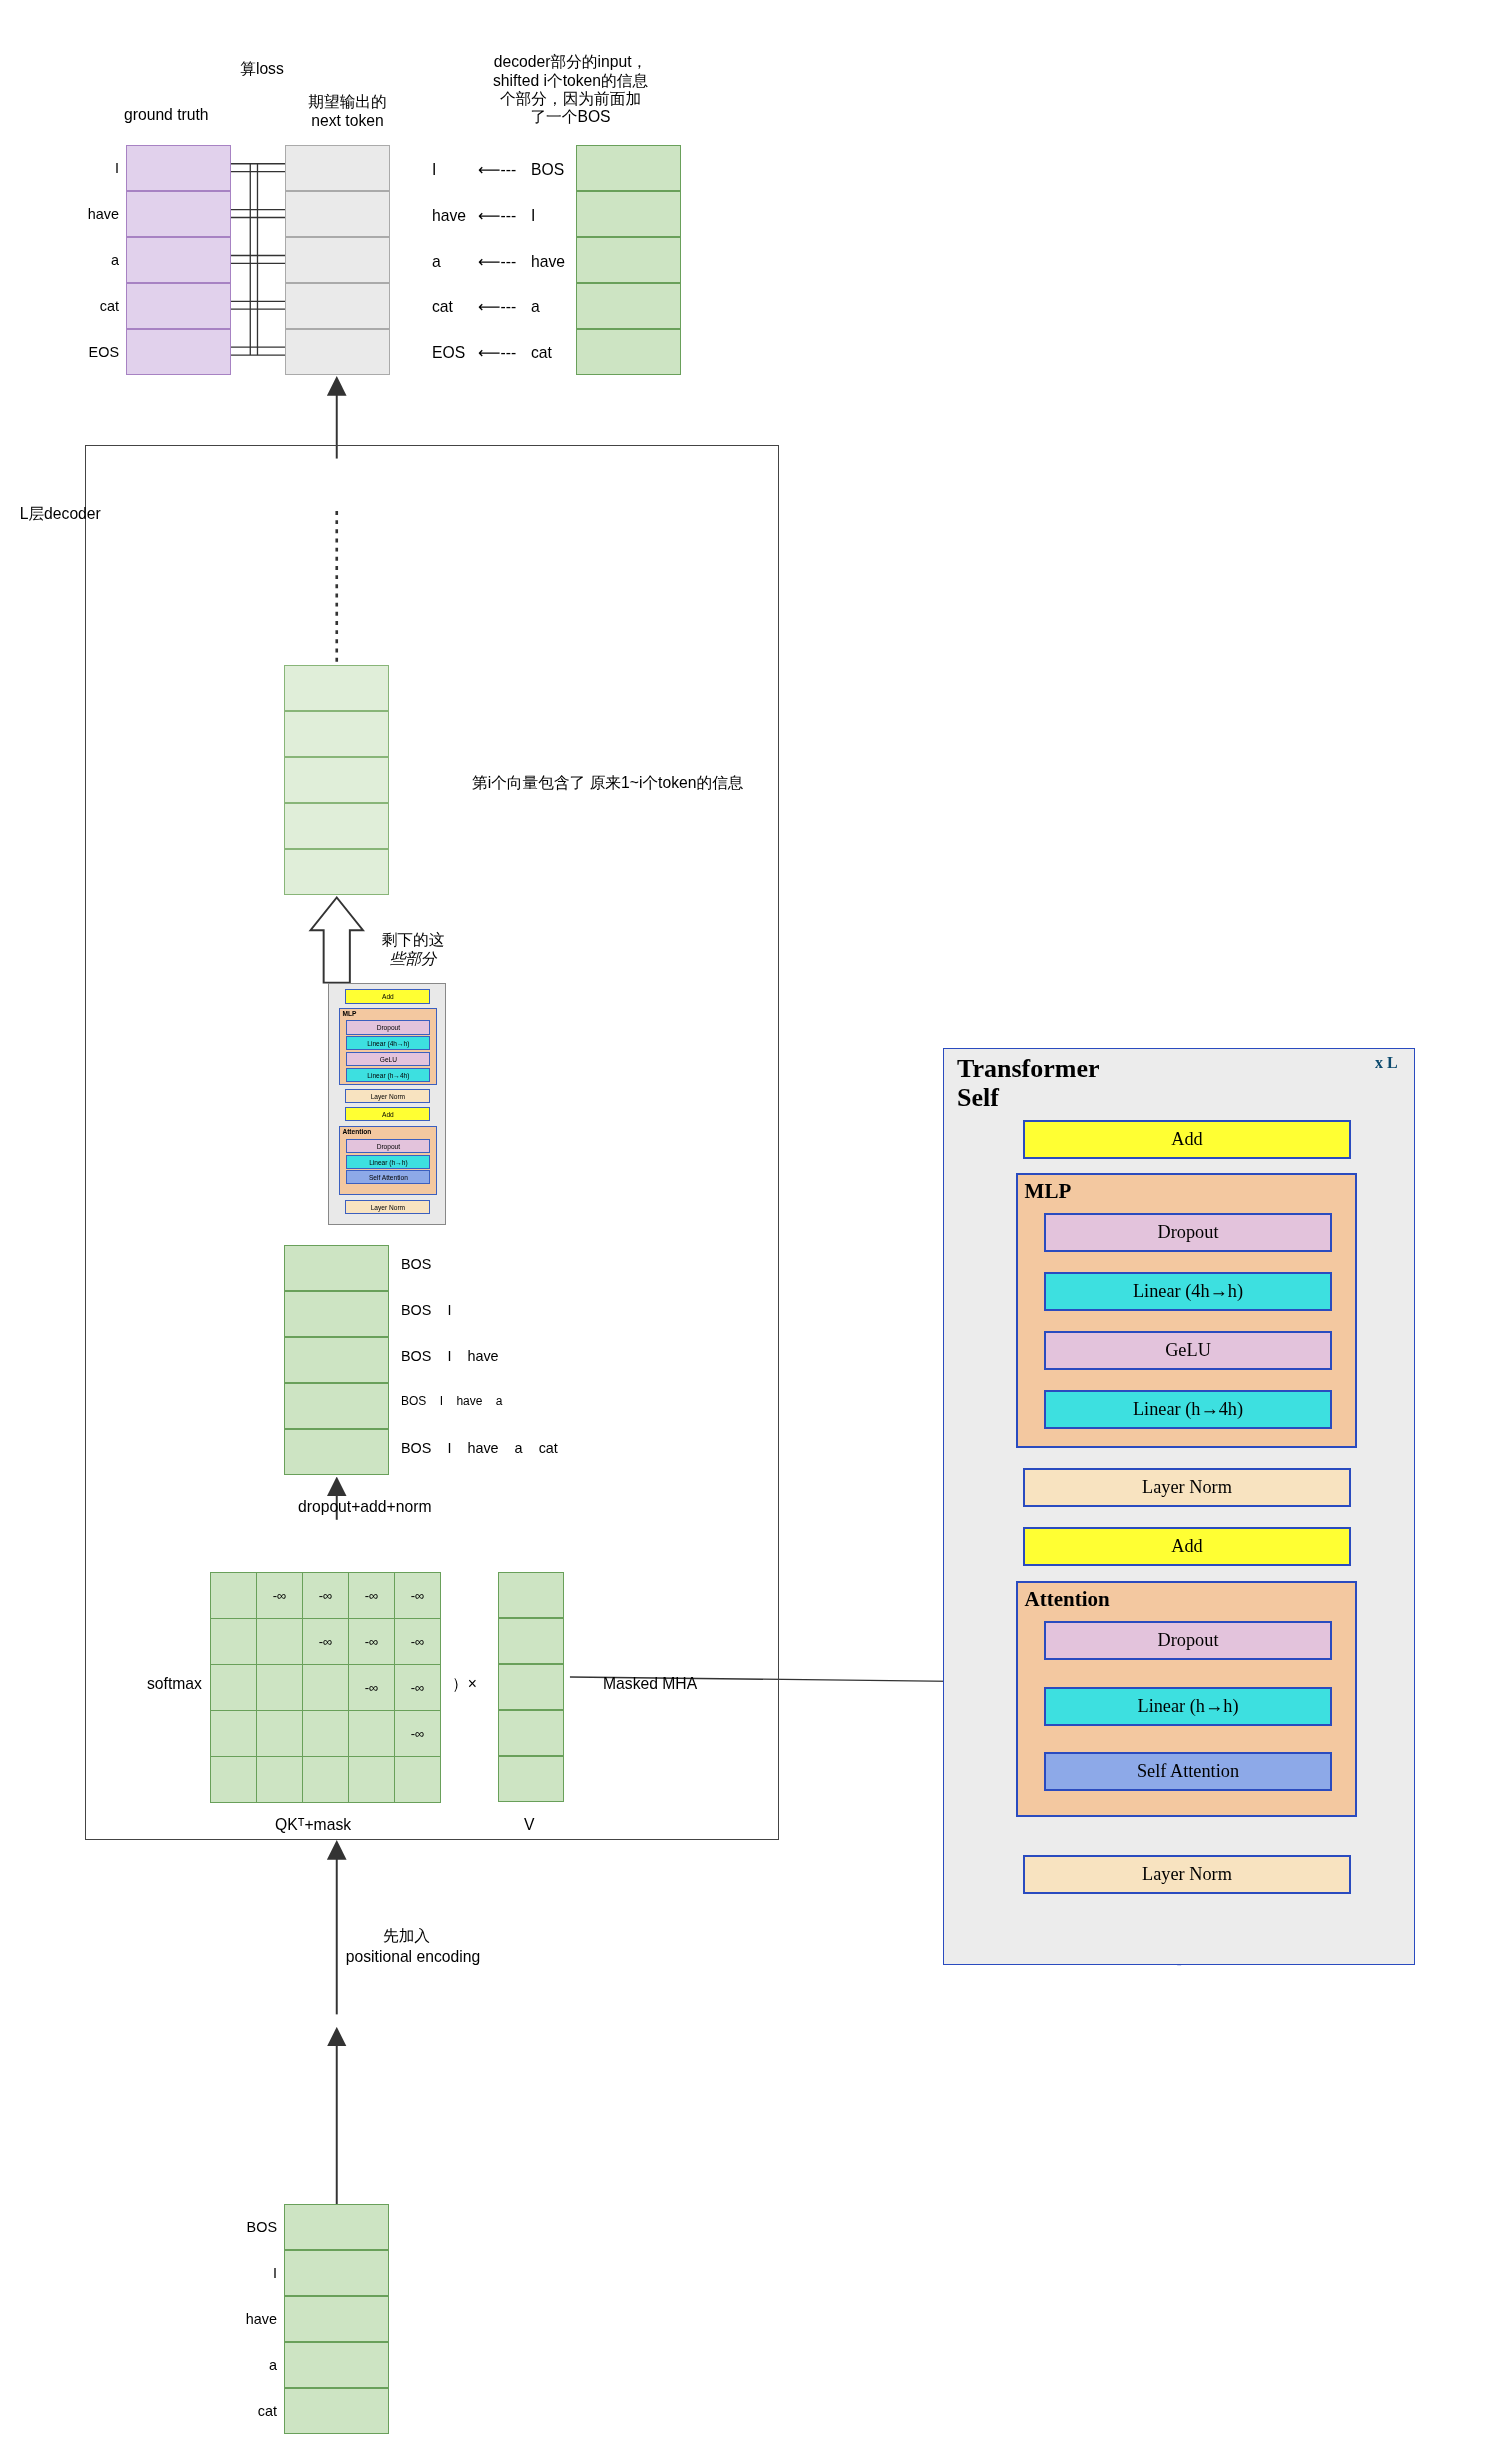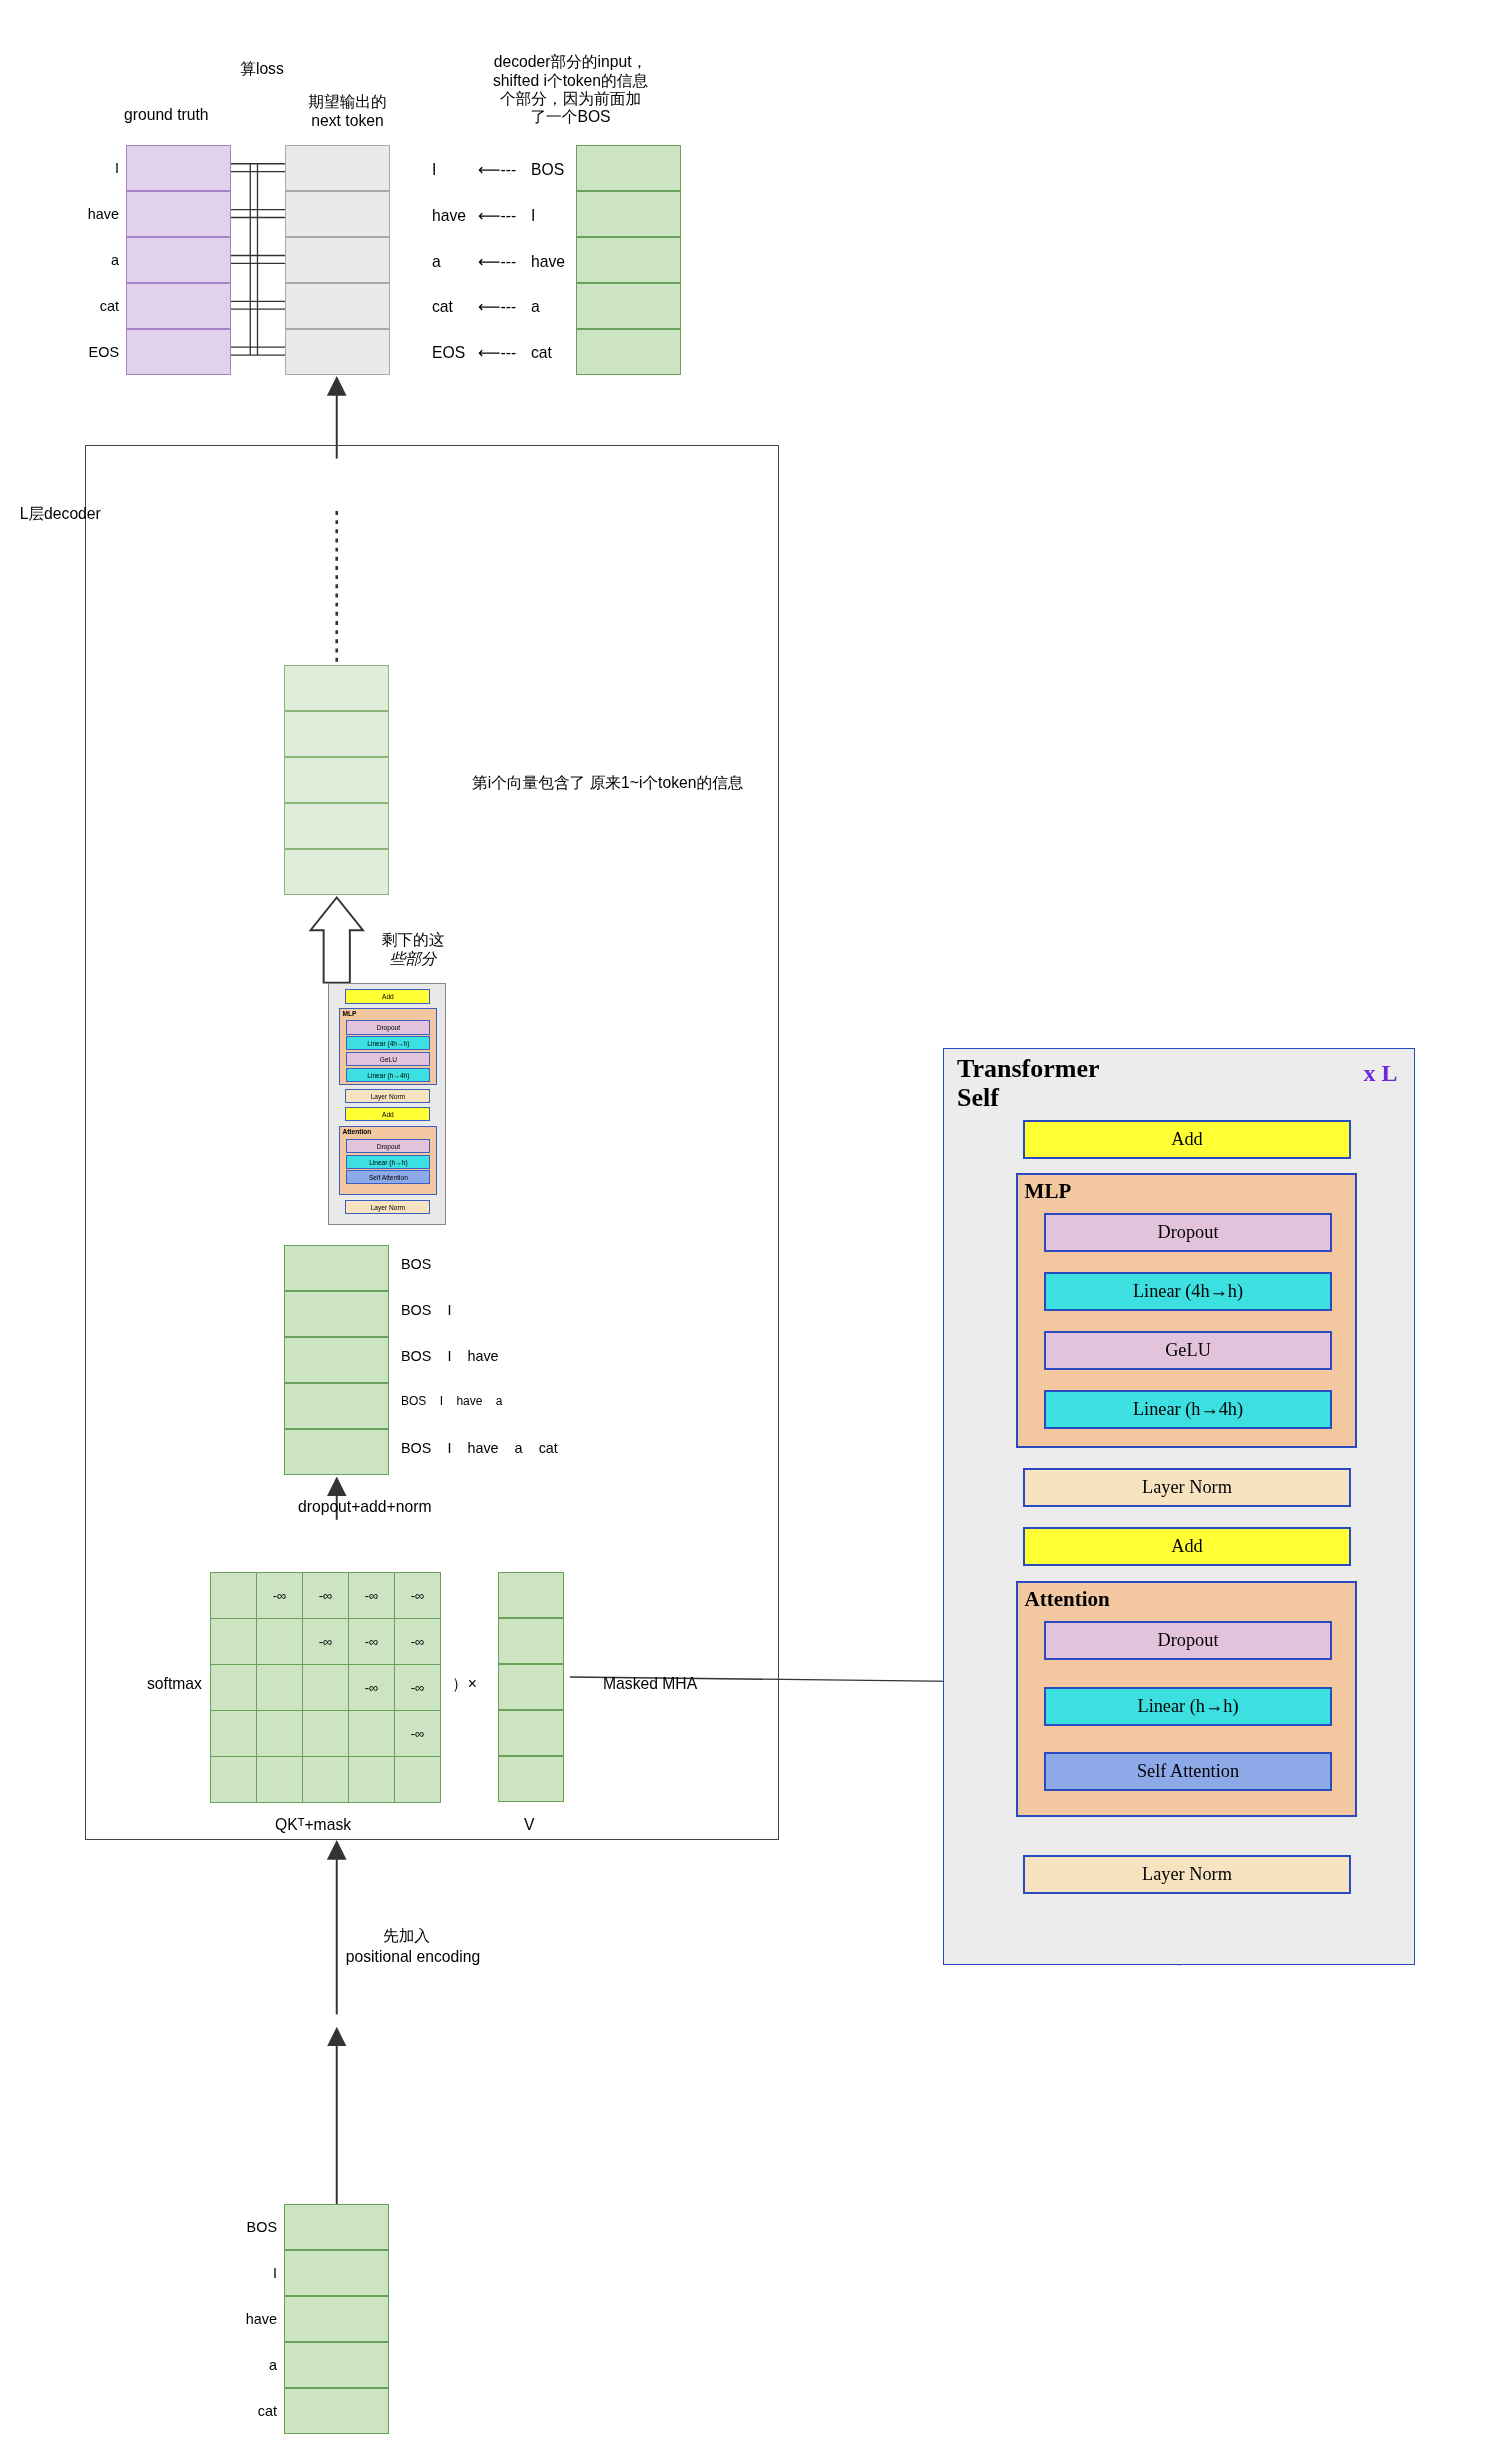--- a/index.html
+++ b/index.html
@@ -45,21 +45,21 @@
                text-align:center; font-size:6.6px; line-height:14.4px; }
   .mini .grp { position:absolute; left:9.8px; width:98px; border:0.7px solid #3b5fbf; }
   .mini .lab { position:absolute; font-size:6.6px; font-weight:bold; }
 
   
   .tf-outer {
     position:absolute; left:943px; top:1048px; width:472px; height:917px;
     background:#ececec; border:1.3px solid #2a4bbf;font-family:Liberation Serif, serif;
   }
   .tf-title { position:absolute; left:13px; top:5.2px; font-size:26px; font-weight:bold; }
-  .tf-xl { position:absolute; right:16.4px; top:11px; font-size:24px; font-weight:bold; color:#6d28d9; }
+  .tf-xl { position:absolute; right:16.4px; top:5px; font-size:16px; font-weight:bold; color:#0c4a6e; }
   .tf-block {
     position:absolute; left:72px; width:341px;
     background:#f3c8a0; border:2.6px solid #2a4bbf;
   }
   .tf-block .bt { position:absolute; left:6.6px; top:3.9px; font-size:21px; font-weight:bold; }
   .tf-row {
     position:absolute; left:79px; width:328px; height:39px;
     border:2.6px solid #2a4bbf; text-align:center; font-size:18.3px; line-height:34px;
   }
   .c-add { background:#ffff33; }

